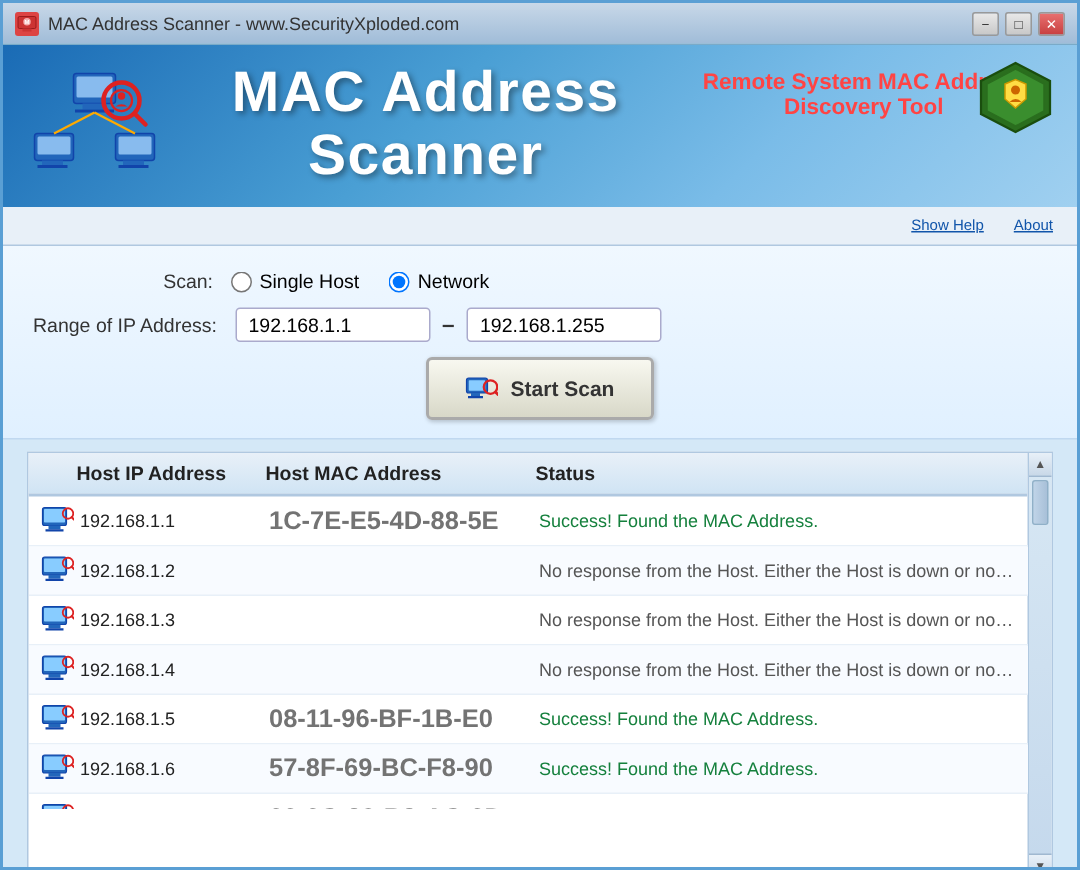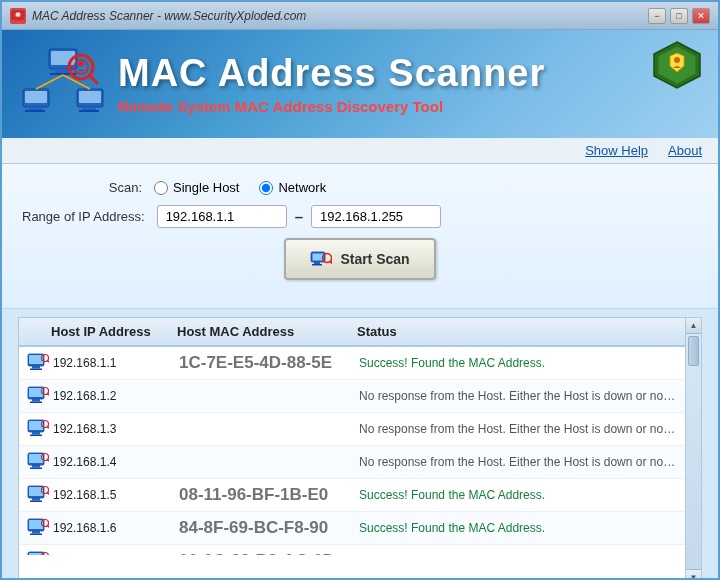--- a/index.html
+++ b/index.html
@@ -20,21 +20,20 @@
       display: flex;
       align-items: center;
       justify-content: space-between;
       padding: 0 8px;
       border-bottom: 1px solid #7aaac8;
     }
     .title-bar-left {
       display: flex;
       align-items: center;
       gap: 6px;
-      font-style: italic;
     }
     .title-bar-icon {
       width: 16px;
       height: 16px;
       background: #d44;
       border-radius: 2px;
       display: flex; align-items: center; justify-content: center;
       color: white; font-size: 10px; font-weight: bold;
     }
     .title-bar-title {
@@ -73,21 +72,21 @@
       width: 90px;
       height: 80px;
       display: flex;
       align-items: center;
       justify-content: center;
       flex-shrink: 0;
     }
     .header-text {
       flex: 1;
       display: flex;
-      flex-direction: column;
+      flex-direction: row;
       align-items: flex-start;
       padding-left: 10px;
       text-align: center;
     }
     .header-title {
       font-size: 38px;
       font-weight: bold;
       color: white;
       text-shadow: 2px 2px 4px rgba(0,0,0,0.4);
       line-height: 1.1;
@@ -113,27 +112,27 @@
       align-items: center;
       justify-content: flex-end;
       padding: 0 16px;
       gap: 20px;
       border-bottom: 1px solid #b0c8e0;
     }
     .nav-link {
       color: #1155aa;
       text-decoration: underline;
       cursor: pointer;
-      font-size: 13px;
+      font-size: 10px;
     }
 
     
     .form-area {
       background: linear-gradient(to bottom, #f0f8ff, #e0f0ff);
-      padding: 16px 20px 28px;
+      padding: 16px 20px 12px;
       border-bottom: 1px solid #c0d8f0;
     }
     .form-row {
       display: flex;
       align-items: center;
       margin-bottom: 10px;
       gap: 12px;
     }
     .form-label {
       color: #333;
@@ -433,21 +432,21 @@
             <div class="table-row">
               <div style="width: 22px; height: 22px; margin-right: 4px; flex-shrink: 0;"><svg width="22" height="22" viewBox="0 0 22 22">
       <rect x="1" y="2" width="16" height="12" rx="1.5" fill="#2266bb" stroke="#1144aa" stroke-width="0.8"></rect>
       <rect x="2" y="3" width="14" height="9" rx="0.5" fill="#88ccff"></rect>
       <rect x="5" y="14" width="8" height="2.5" fill="#2266bb"></rect>
       <rect x="3" y="16.5" width="12" height="1.5" fill="#1144aa"></rect>
       <circle cx="18" cy="6" r="3.5" fill="none" stroke="#dd2222" stroke-width="1.2"></circle>
       <line x1="20.5" y1="8.5" x2="22" y2="10" stroke="#dd2222" stroke-width="1.5" stroke-linecap="round"></line>
     </svg></div>
               <span class="row-ip">192.168.1.6</span>
-              <span class="row-mac">84-8F-69-BC-F8-90</span>
+              <span class="row-mac">57-8F-69-BC-F8-90</span>
               <span class="row-status-success" style="overflow: hidden; white-space: nowrap; text-overflow: ellipsis; flex: 1 1 0%;">Success! Found the MAC Address.</span>
             </div>
             <div class="table-row">
               <div style="width: 22px; height: 22px; margin-right: 4px; flex-shrink: 0;"><svg width="22" height="22" viewBox="0 0 22 22">
       <rect x="1" y="2" width="16" height="12" rx="1.5" fill="#2266bb" stroke="#1144aa" stroke-width="0.8"></rect>
       <rect x="2" y="3" width="14" height="9" rx="0.5" fill="#88ccff"></rect>
       <rect x="5" y="14" width="8" height="2.5" fill="#2266bb"></rect>
       <rect x="3" y="16.5" width="12" height="1.5" fill="#1144aa"></rect>
       <circle cx="18" cy="6" r="3.5" fill="none" stroke="#dd2222" stroke-width="1.2"></circle>
       <line x1="20.5" y1="8.5" x2="22" y2="10" stroke="#dd2222" stroke-width="1.5" stroke-linecap="round"></line>

